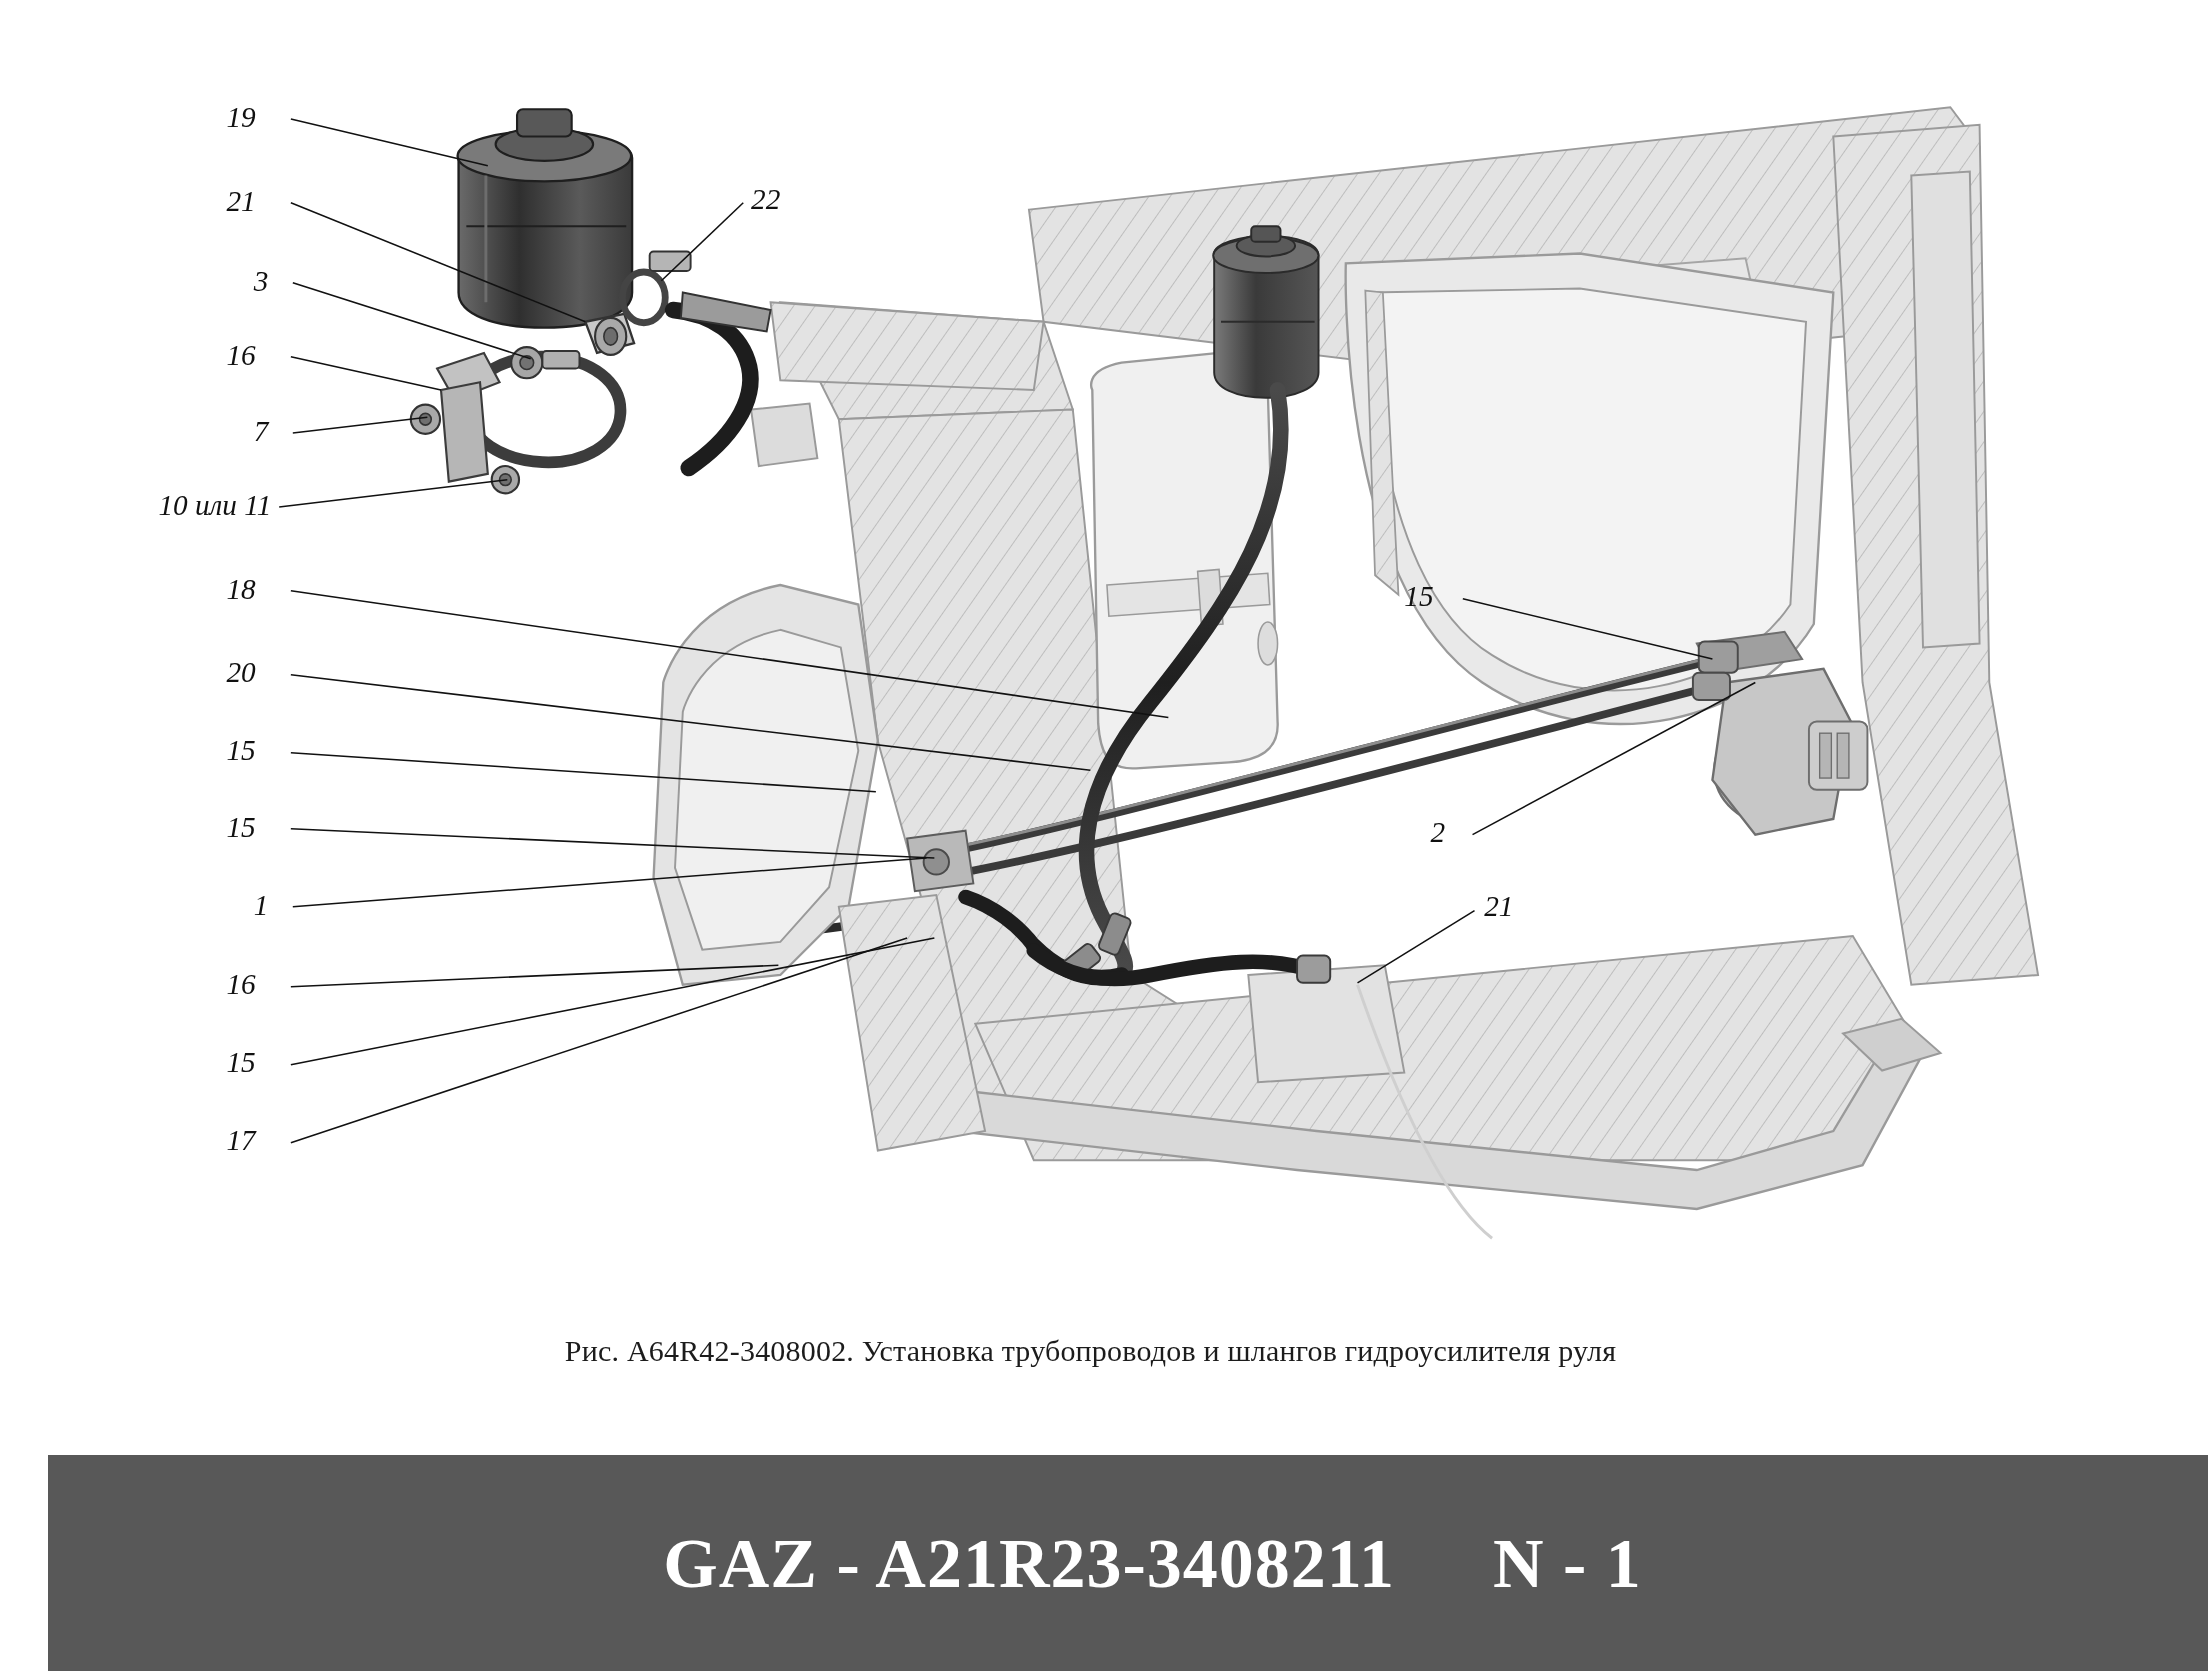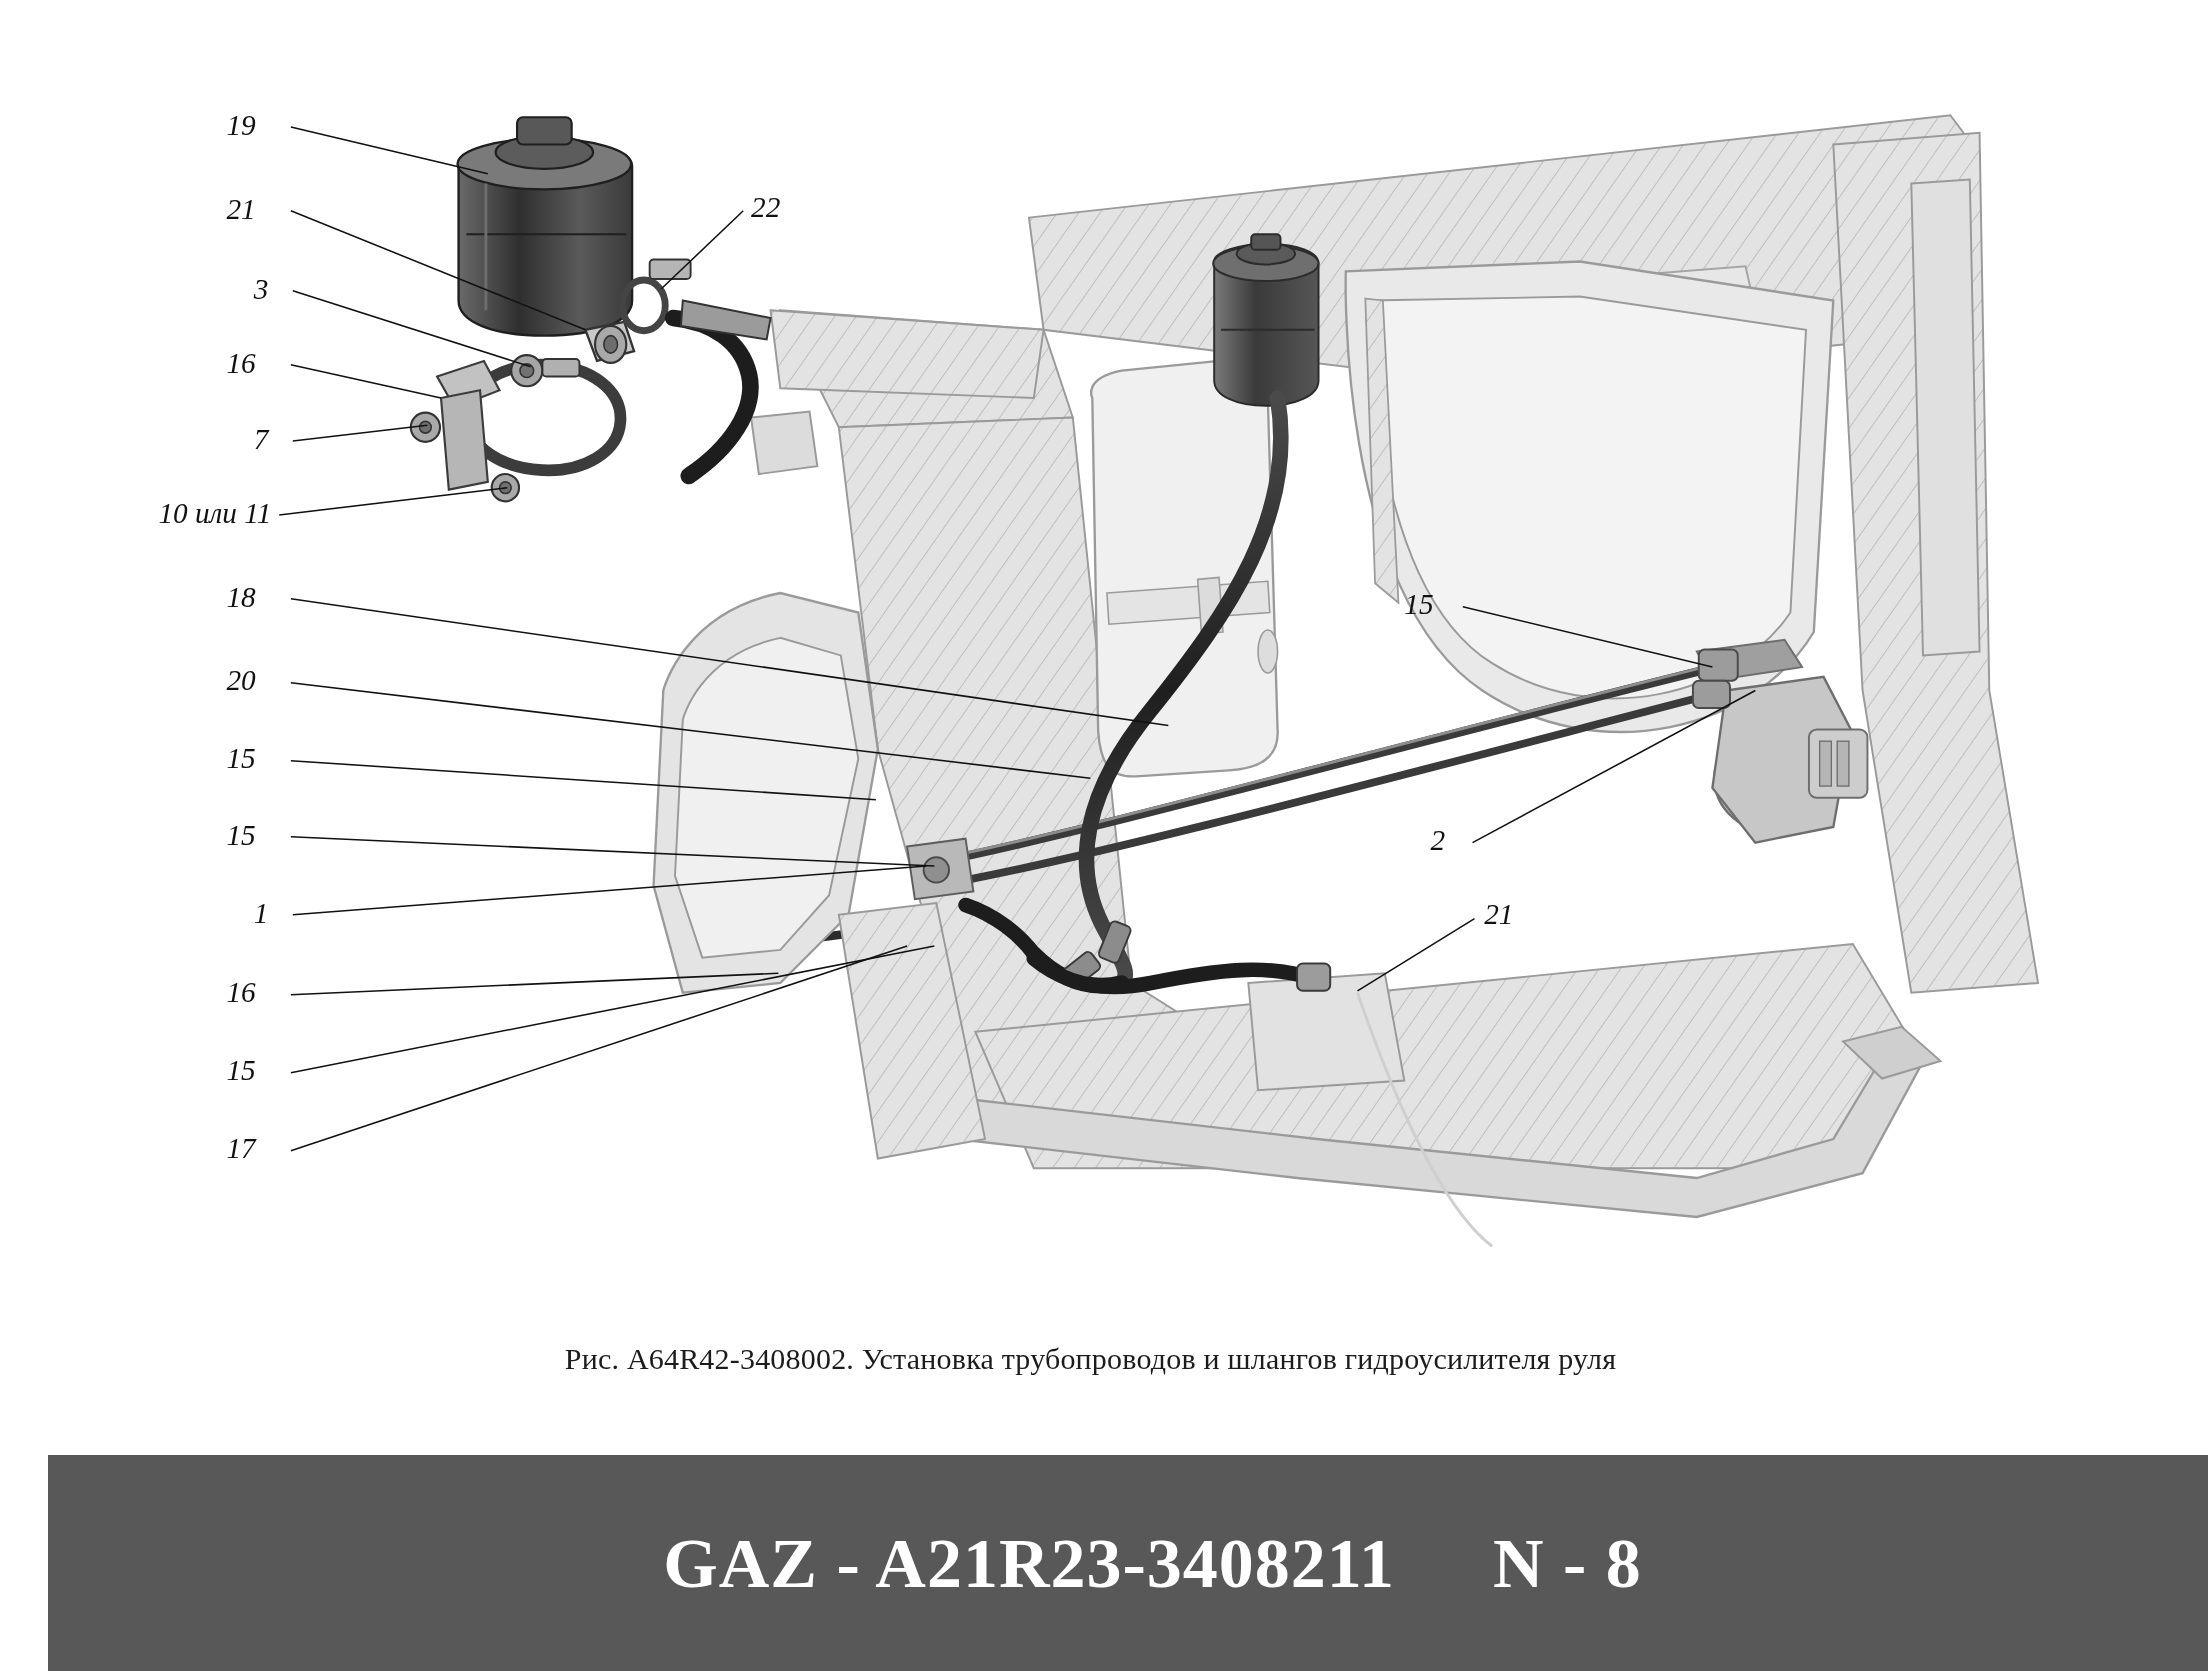--- a/index.html
+++ b/index.html
@@ -31,21 +31,20 @@
   .side-bar.right { right: 0; }
 
   
   #figure-area {
     position: absolute;
     left: 0;
     top: 0;
     width: 2209px;
     height: 1434px;
     background: #ffffff;
-    margin-top: 8px;
   }
   #figure-svg {
     position: absolute;
     left: 0;
     top: 0;
   }
 
   
   #figure-caption {
     position: absolute;
@@ -312,18 +311,18 @@
         <text class="callout-text italic" x="1522" y="940" text-anchor="start">21</text>
       </g>
     </svg>
 
     <div id="figure-caption">Рис. А64R42-3408002. Установка трубопроводов и шлангов гидроусилителя руля</div>
   </div>
 
   <div id="footer">
     <div id="footer-inner">
       <span id="footer-code">GAZ - A21R23-3408211</span>
-      <span id="footer-page">N - 8</span>
+      <span id="footer-page">N - 1</span>
     </div>
   </div>
 
 </div>
 
 
 </body></html>

